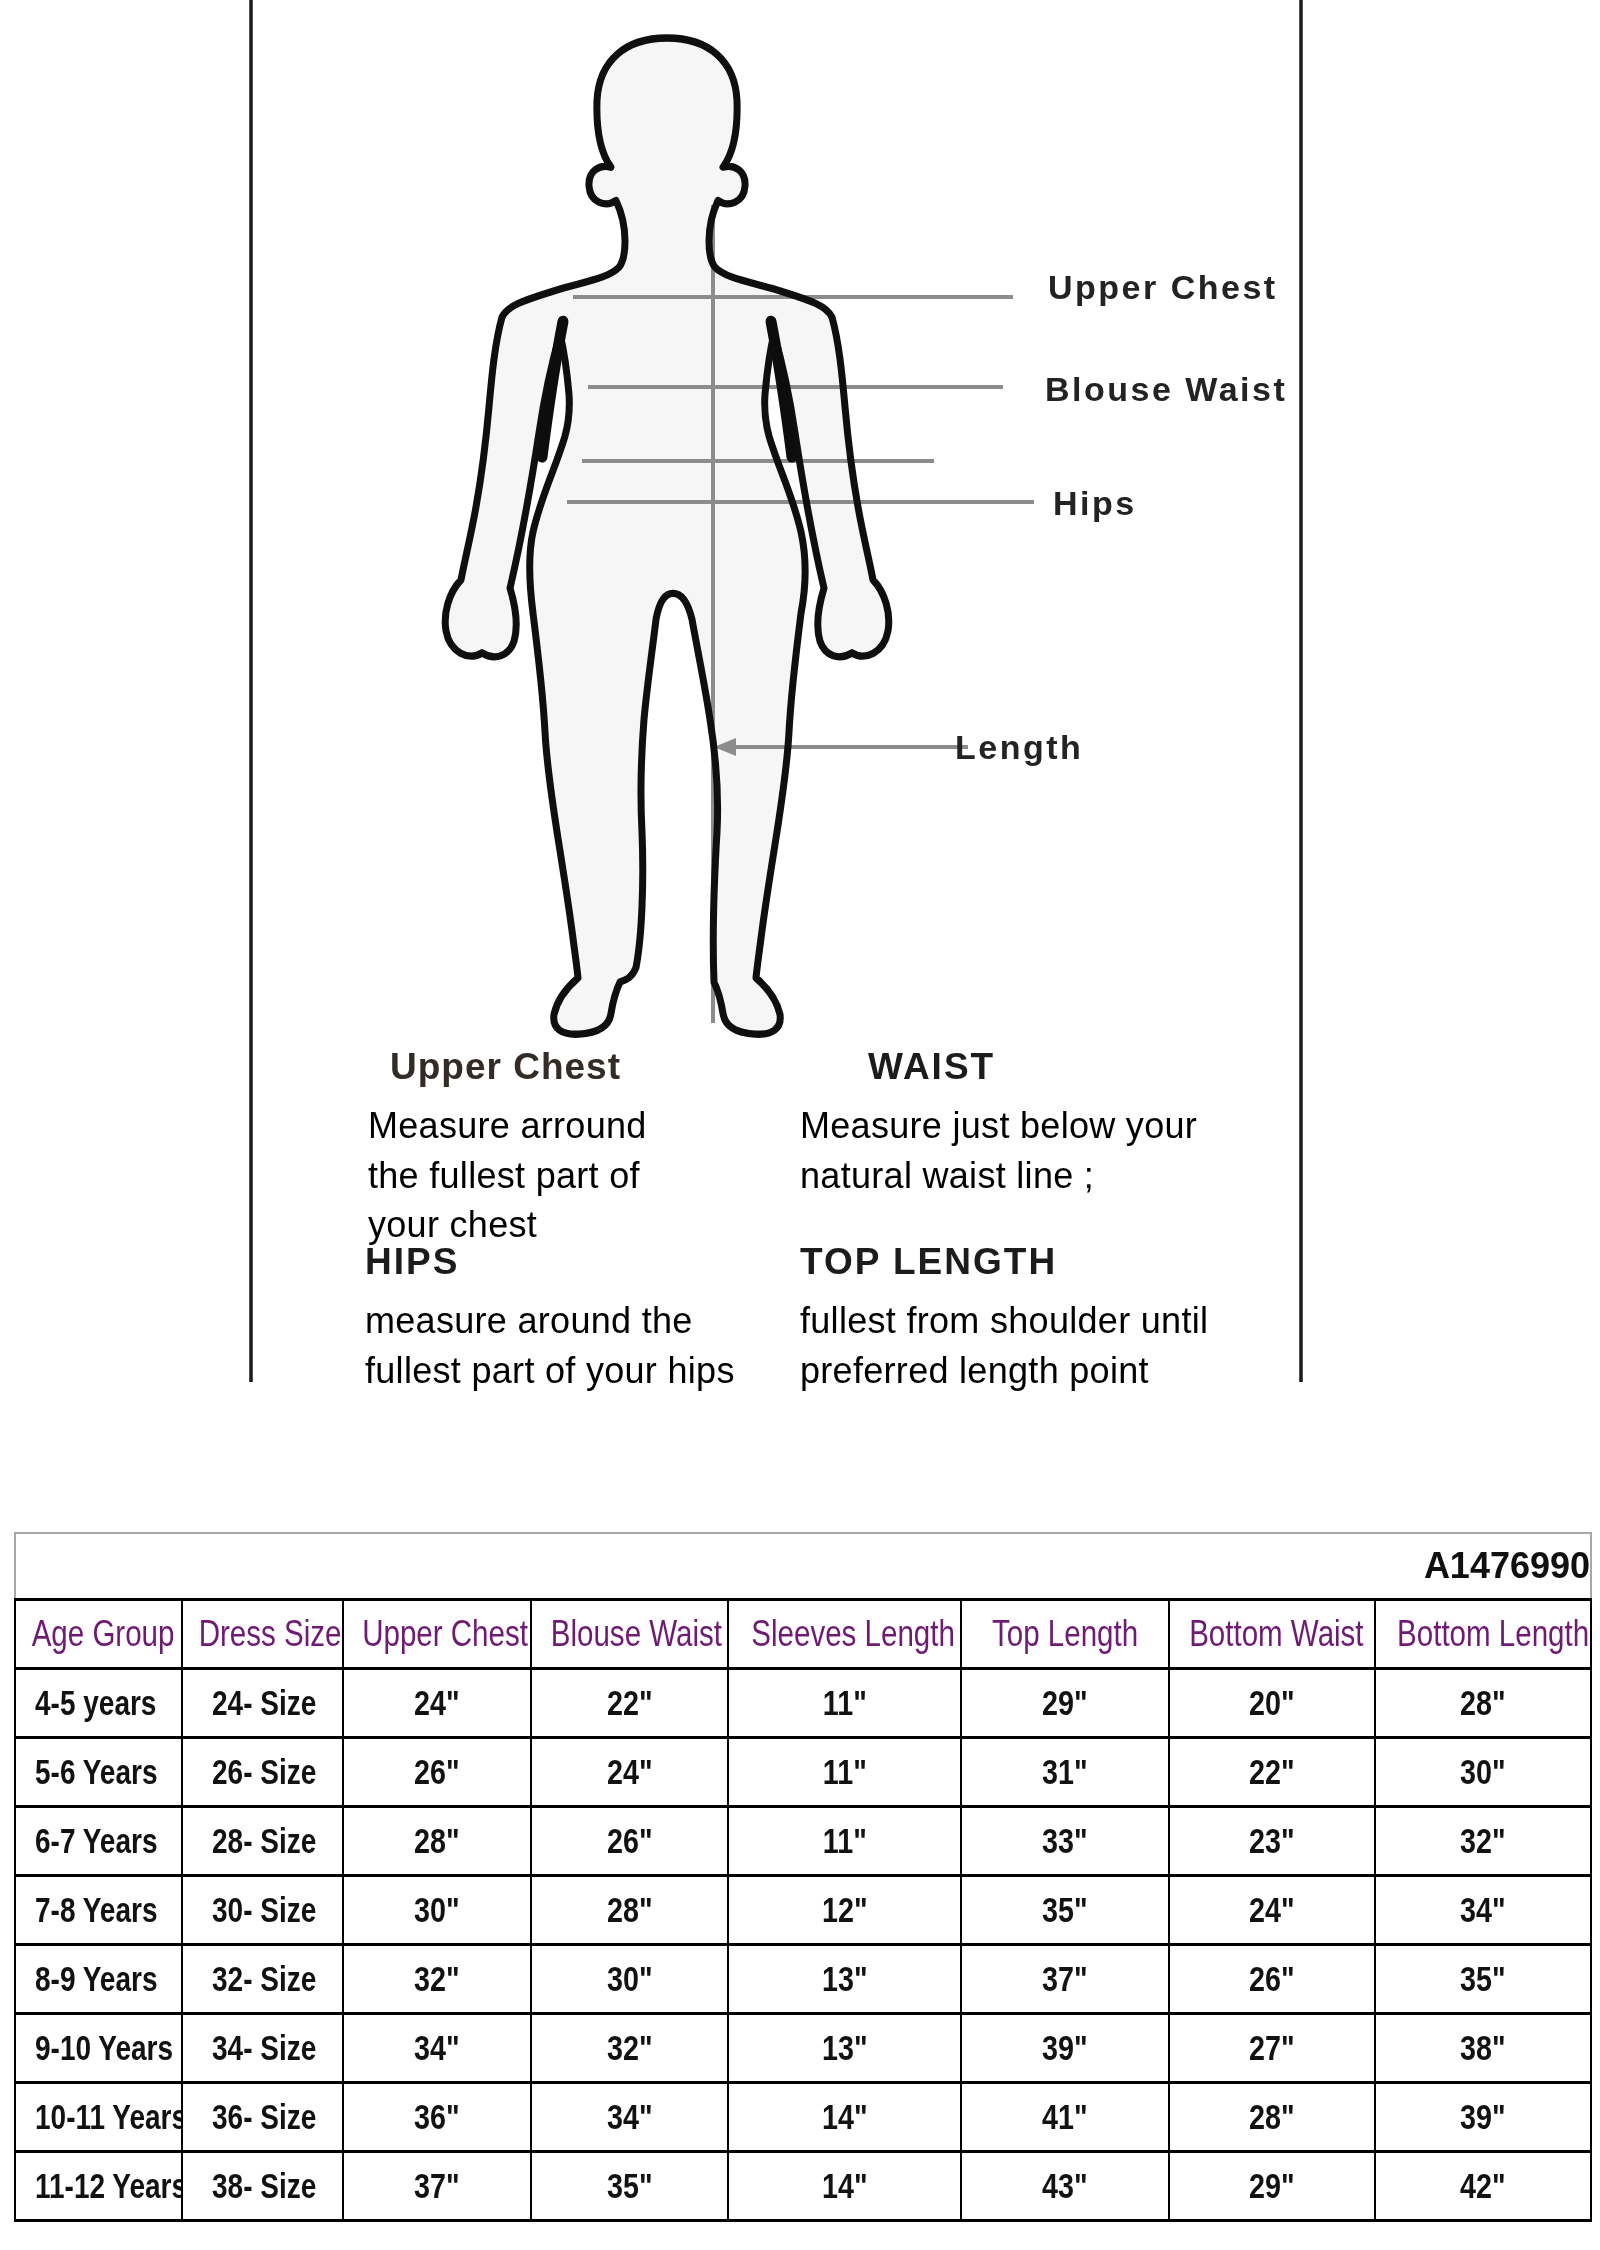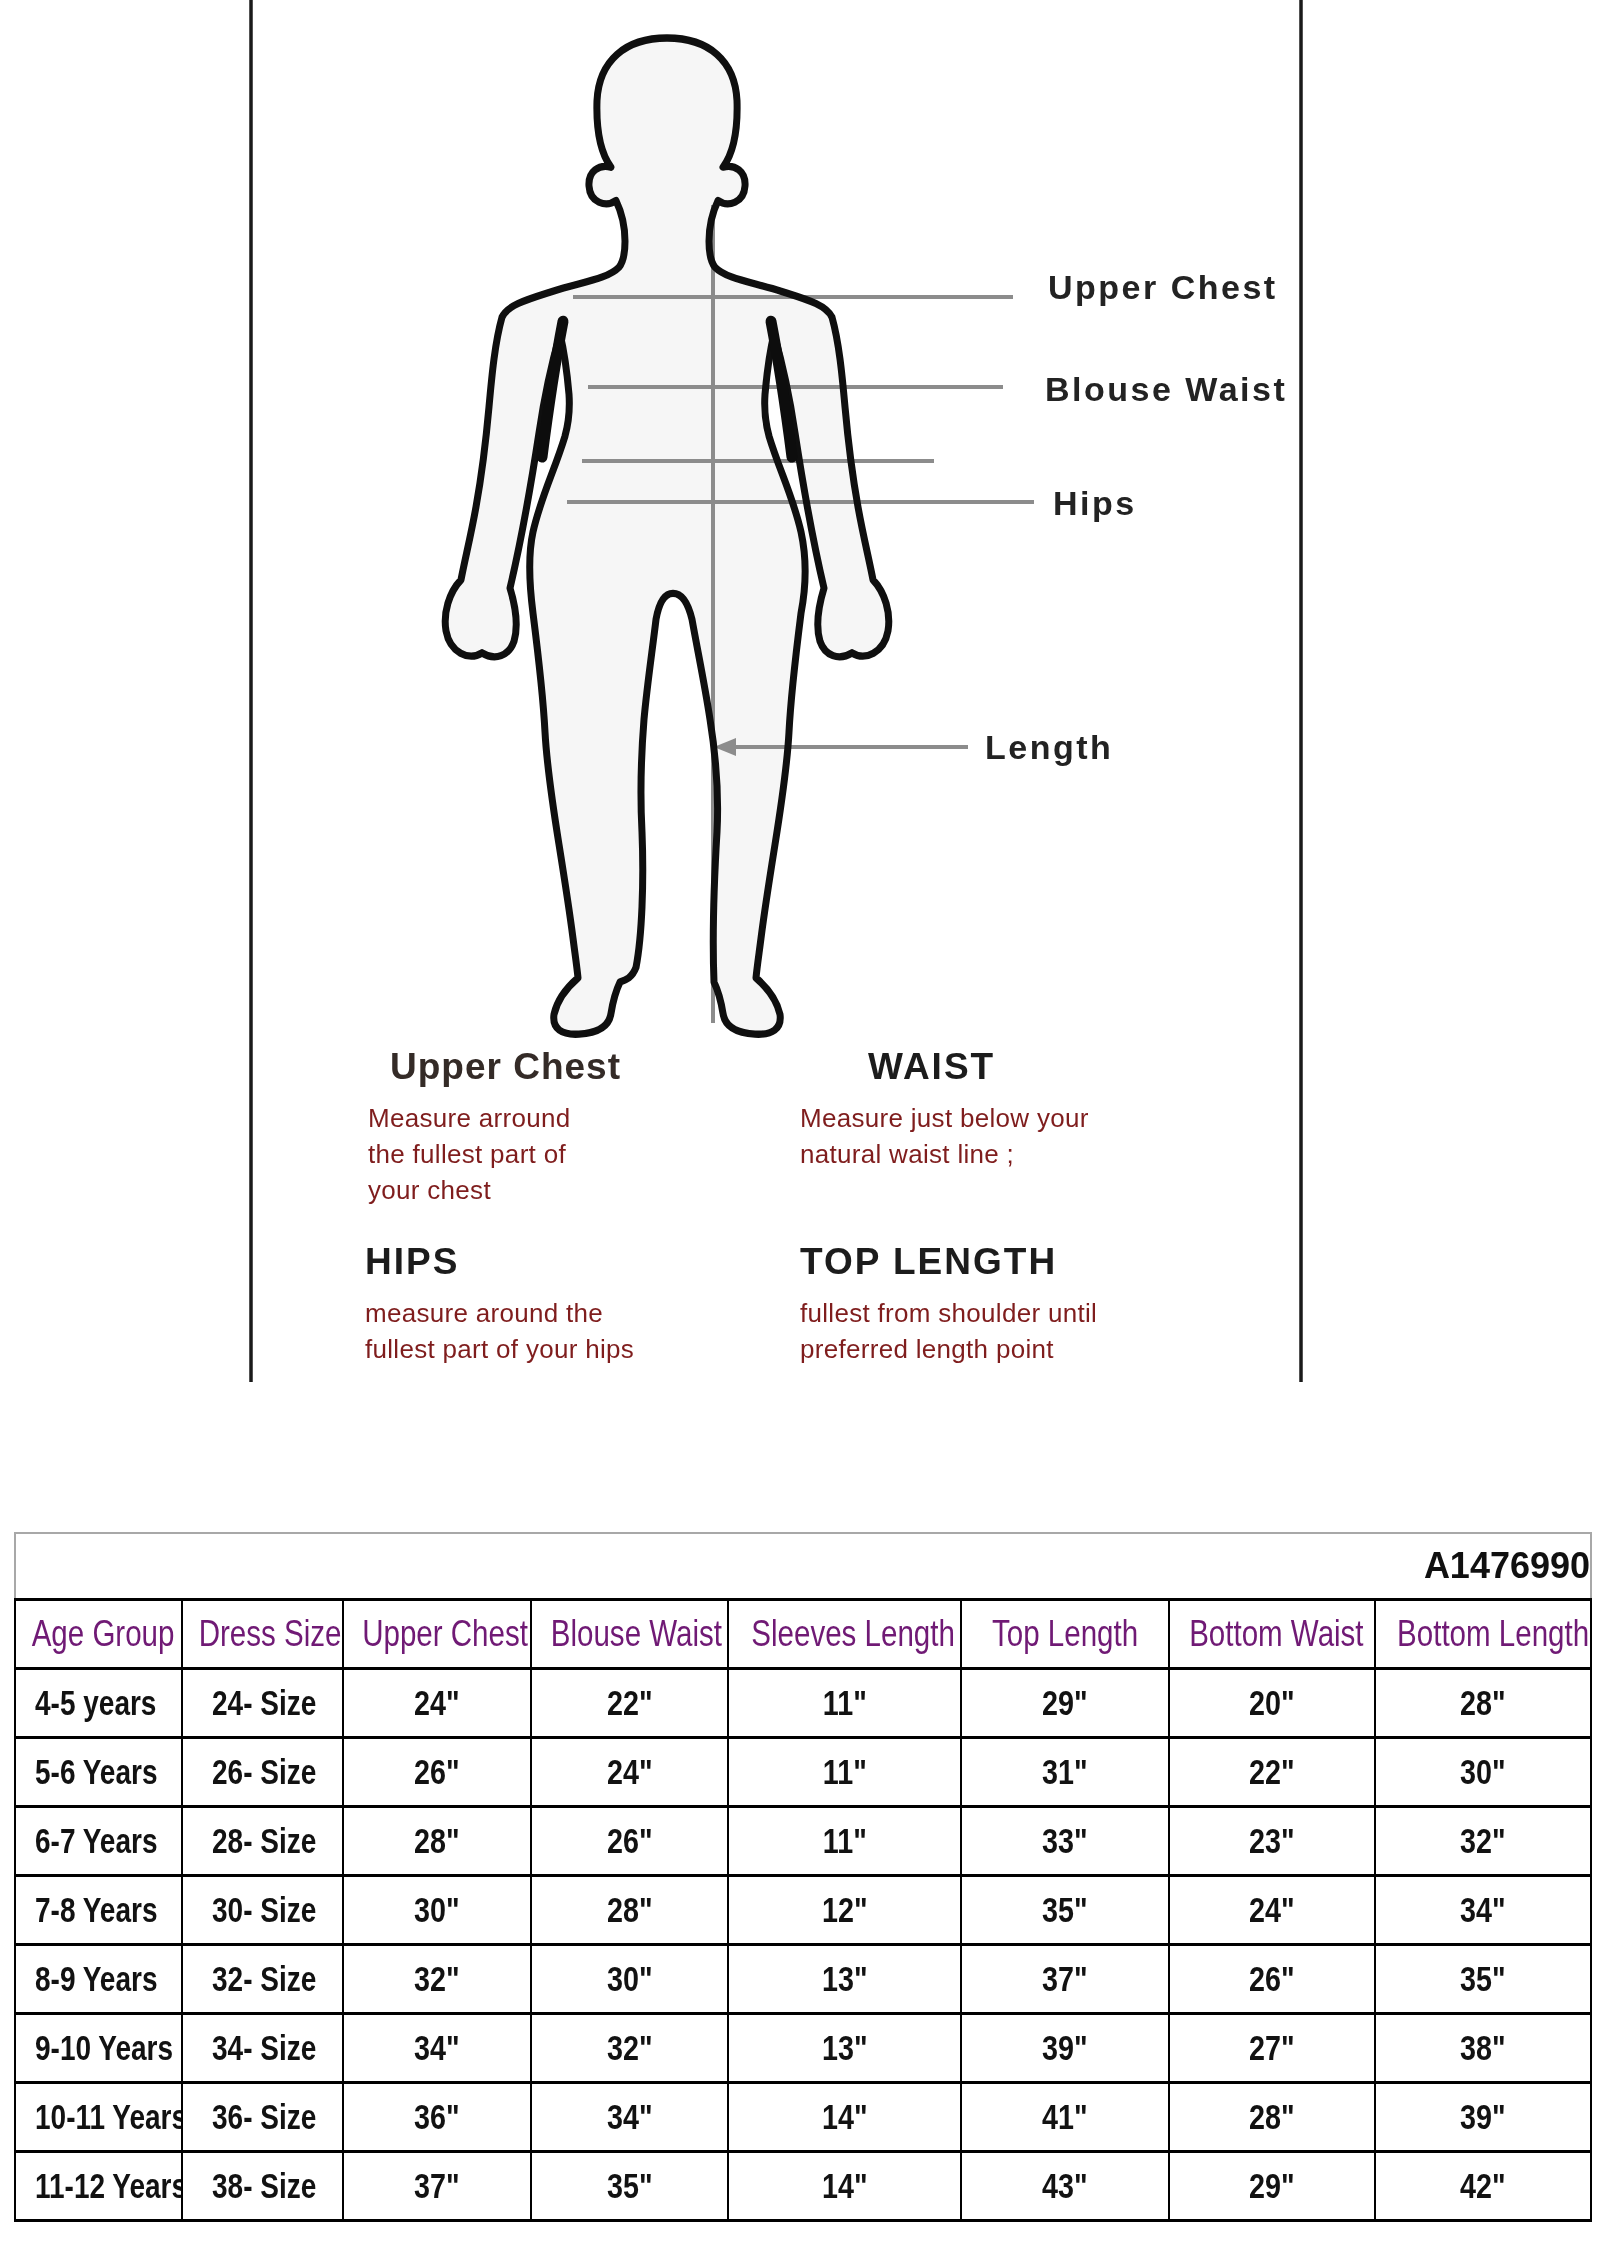--- a/index.html
+++ b/index.html
@@ -6,31 +6,31 @@
   .page{position:relative;width:1600px;height:2248px;background:#ffffff;overflow:hidden;
         font-family:"Liberation Sans",sans-serif;color:#111;}
   
   .diagram{position:absolute;left:0;top:0;width:1600px;height:1460px;}
   .diagram svg{position:absolute;left:0;top:0;}
   .dlabel{position:absolute;font-size:34px;font-weight:600;letter-spacing:2.5px;
           color:#232323;white-space:nowrap;line-height:1;}
   .lbl-uc{left:1048px;top:270px;}
   .lbl-bw{left:1045px;top:372px;}
   .lbl-hips{left:1053px;top:486px;}
-  .lbl-len{left:985px;top:730px;}
+  .lbl-len{left:955px;top:730px;}
   .gblock{position:absolute;white-space:nowrap;}
   .gb-uc{left:368px;top:1048px;}
   .gb-waist{left:800px;top:1048px;}
   .gb-hips{left:365px;top:1243px;}
   .gb-top{left:800px;top:1243px;}
   .ghead{font-size:37px;font-weight:600;color:#342b27;letter-spacing:1px;line-height:1;margin:0;}
   .ghead.caps{font-weight:700;color:#1c1c1c;letter-spacing:2px;}
   .gb-uc .ghead{margin-left:22px;}
   .gb-waist .ghead{margin-left:68px;}
-  .gtext{font-size:26px;color:#7f1d1d;line-height:1.38;margin:16px 0 0 0;
+  .gtext{font-size:36px;color:#000000;line-height:1.38;margin:16px 0 0 0;
          white-space:pre-line;letter-spacing:0.3px;}
   
   .size-table{position:absolute;left:14px;top:1532px;width:1576px;border-collapse:collapse;
               table-layout:fixed;font-family:"Liberation Sans",sans-serif;}
   .size-table th,.size-table td{border:2px solid #000;border-top-width:3px;border-bottom-width:3px;
               padding:0;overflow:hidden;white-space:nowrap;vertical-align:middle;}
   .title-row th{height:64px;border:2px solid #a8a8a8;border-bottom:3px solid #000;
               font-size:36px;font-weight:bold;text-align:right;color:#101010;}
   .head-row th{height:66px;font-size:36px;font-weight:normal;text-align:center;color:#701a75;}
   .size-table tbody td{height:66px;font-size:35px;font-weight:bold;color:#121212;}

